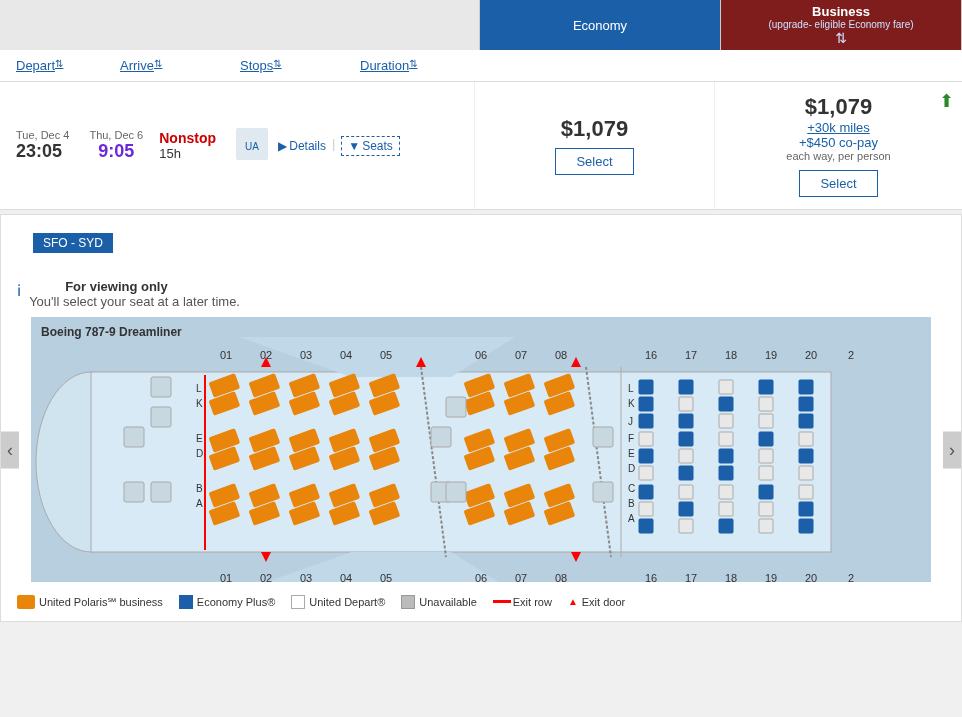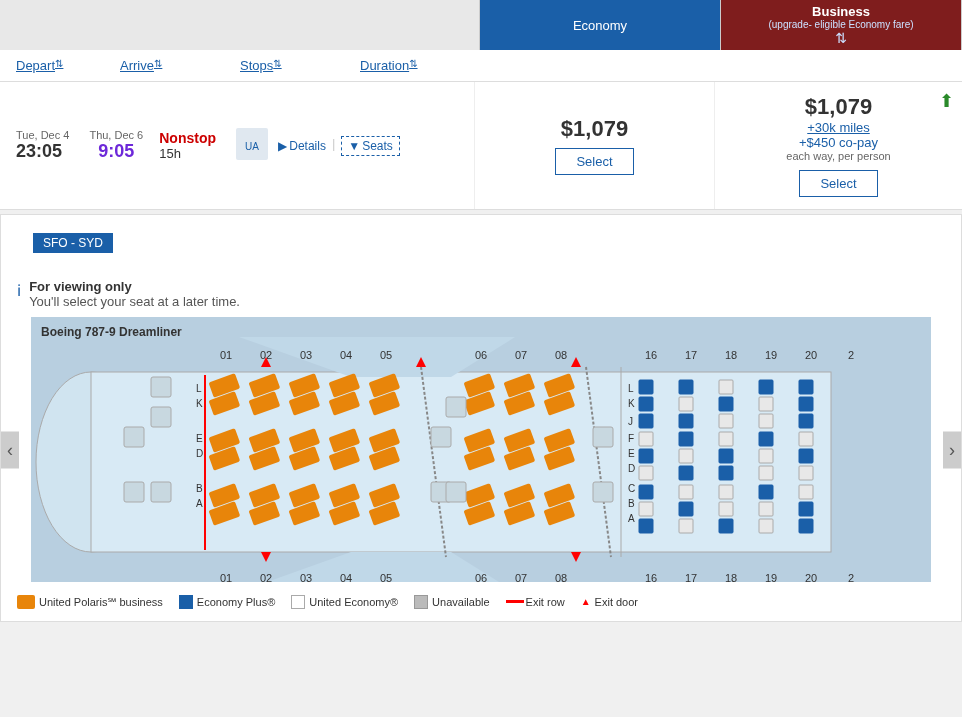--- a/index.html
+++ b/index.html
@@ -42,21 +42,21 @@
     .business-price { font-size: 22px; font-weight: bold; color: #333; }
     .miles-text { color: #1a5fa8; font-size: 13px; text-decoration: underline; }
     .copay-text { color: #1a5fa8; font-size: 13px; }
     .per-person { color: #666; font-size: 11px; }
 
     
     .seat-map-section { background: white; margin-top: 4px; border: 1px solid #ddd; }
     .route-badge { display: inline-block; background: #1a5fa8; color: white; padding: 3px 10px; font-size: 12px; margin: 10px 16px; }
     .viewing-notice { display: flex; align-items: flex-start; gap: 8px; padding: 8px 16px; color: #333; font-size: 13px; }
     .info-icon { color: #1a5fa8; font-size: 16px; }
-    .viewing-text strong { display: block; }
+    .viewing-text strong { display: block; margin-left: 36px; }
     .viewing-text span { color: #555; }
     .plane-name { position: absolute; top: 8px; left: 10px; font-size: 12px; color: #333; font-weight: bold; }
 
     
     .legend { display: flex; align-items: center; gap: 16px; padding: 8px 16px 12px; flex-wrap: wrap; }
     .legend-item { display: flex; align-items: center; gap: 4px; font-size: 11px; color: #333; }
     .legend-polaris { width: 18px; height: 14px; background: #e8850a; border-radius: 2px; }
     .legend-eplus { width: 14px; height: 14px; background: #1a5fa8; border: 1px solid #1a5fa8; }
     .legend-economy { width: 14px; height: 14px; background: white; border: 1px solid #aaa; }
     .legend-unavail { width: 14px; height: 14px; background: #bbb; border: 1px solid #999; }
@@ -467,21 +467,21 @@
     <div class="legend-item">
       <div class="legend-polaris"></div>
       <span>United Polaris℠ business</span>
     </div>
     <div class="legend-item">
       <div class="legend-eplus"></div>
       <span>Economy Plus®</span>
     </div>
     <div class="legend-item">
       <div class="legend-economy"></div>
-      <span>United Economy®</span>
+      <span>United Depart®</span>
     </div>
     <div class="legend-item">
       <div class="legend-unavail"></div>
       <span>Unavailable</span>
     </div>
     <div class="legend-item legend-exit">
       <div class="exit-line"></div>
       <span>Exit row</span>
     </div>
     <div class="legend-item">

